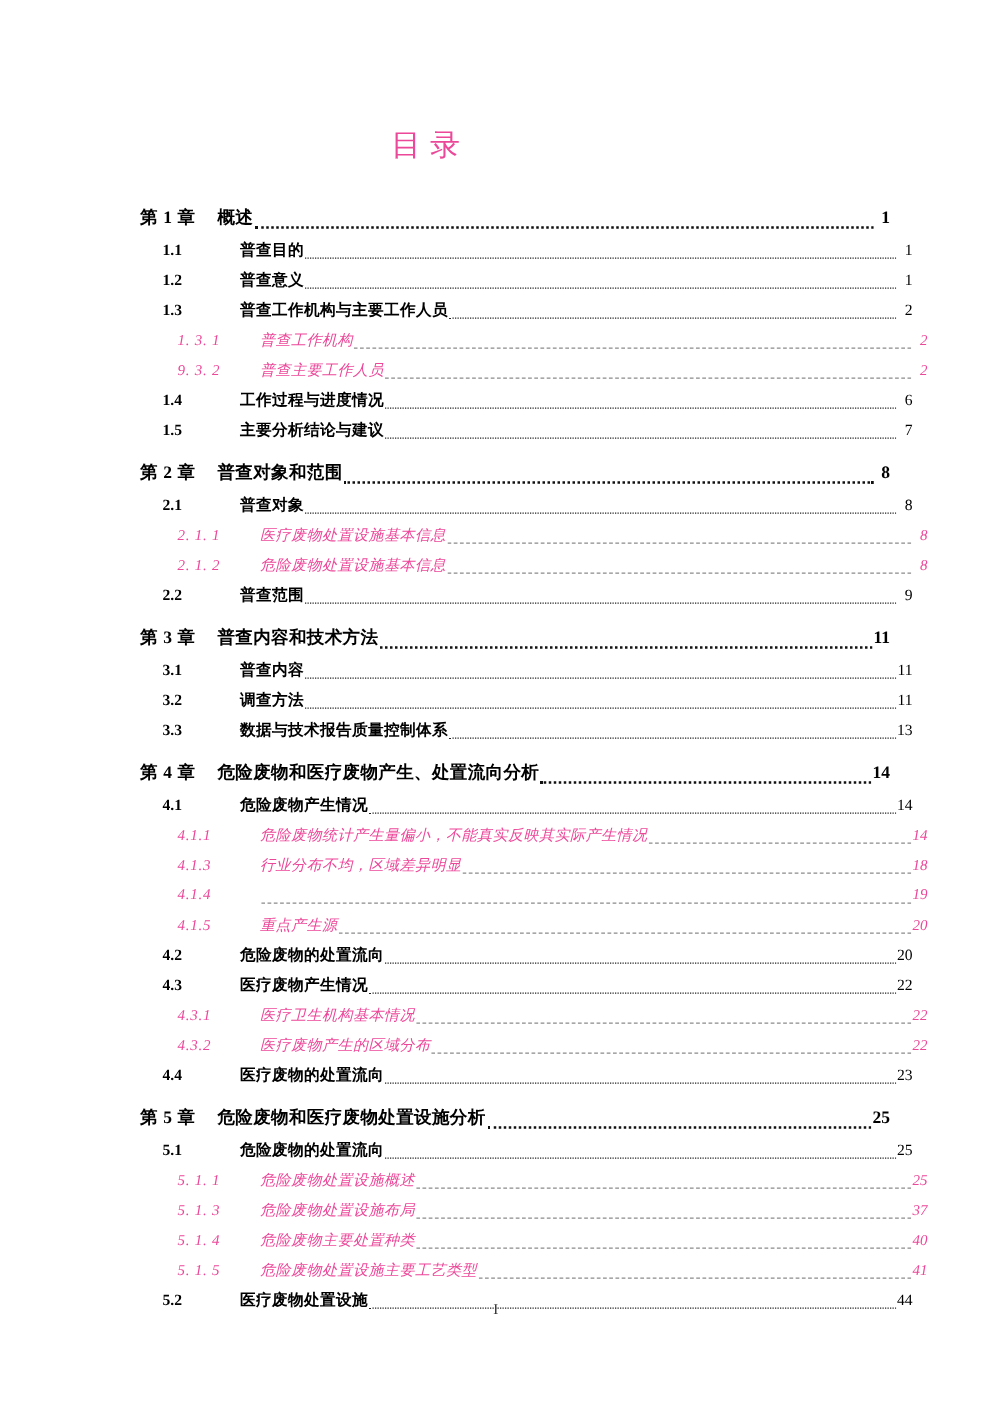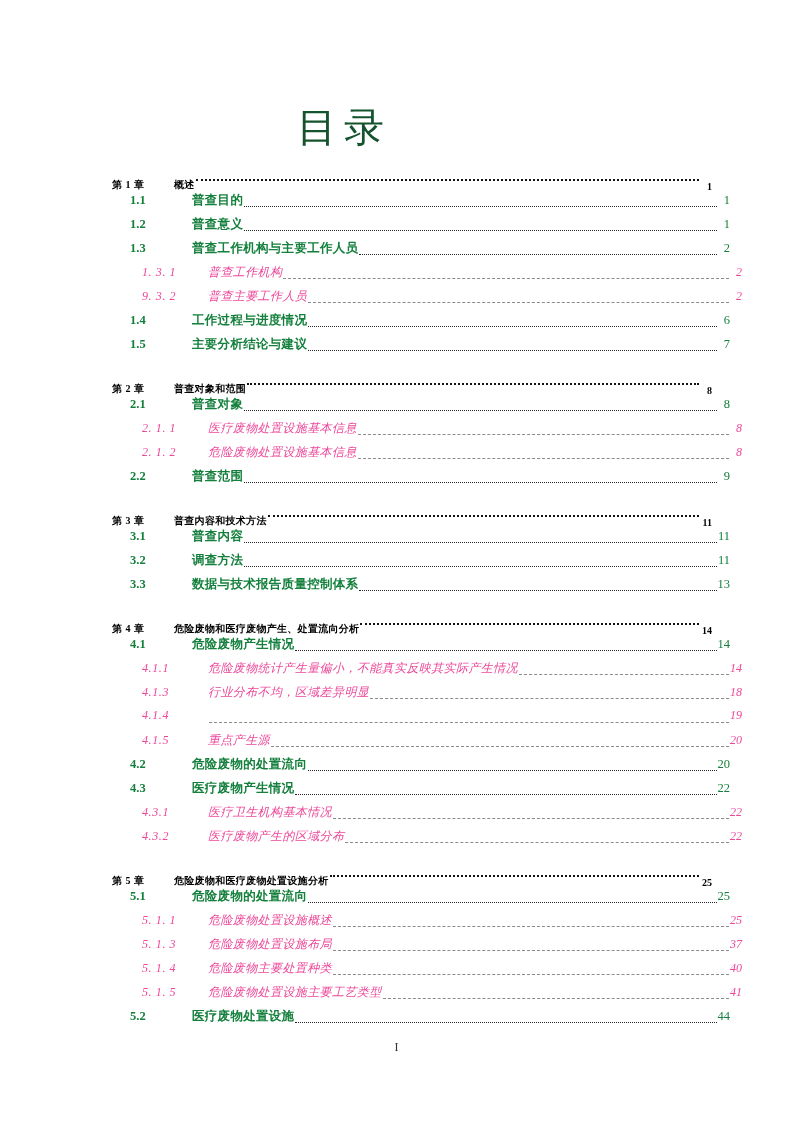--- a/index.html
+++ b/index.html
@@ -23,23 +23,23 @@
   }
 
   
   .doc-title {
     position: absolute;
     top: 100px;
     left: 0;
     width: 688px;
     text-align: center;
     font-family: "Liberation Serif", "DejaVu Serif", serif;
-    font-size: 40px;
+    font-size: 24px;
     letter-spacing: 7px;
-    color: #14532d;
+    color: #ec4899;
     font-weight: 400;
   }
 
   
   .toc {
     position: absolute;
     top: 165px;
     left: 112px;
     width: 600px;
   }
@@ -81,39 +81,38 @@
 
   .pg {
     flex: 0 0 auto;
     text-align: right;
     display: inline-block;
   }
 
   
   .lvl1 {
     height: 27px;
-    font-size: 10px;
+    font-size: 14px;
     font-weight: 700;
     color: #000;
     margin-left: 0px;
-    align-items: flex-end;
   }
   .lvl1 .num { width: 62px; letter-spacing: 0.5px; font-weight: 700;}
   .lvl1 .title-txt { letter-spacing: 0.3px; }
   .lvl1 .leader::after {
     border-bottom: 2.2px dotted #111;
     bottom: 3px;
   }
   .lvl1 .pg { min-width: 12px; font-weight: 700; }
 
   
   .lvl2 {
     height: 24px;
     font-size: 12.5px;
-    color: #15803d;
+    color: #000000;
     margin-left: 18px;
   }
   .lvl2 .num { width: 62px; font-weight: 700; }
   .lvl2 .title-txt { letter-spacing: 0.3px; font-weight: 700; }
   .lvl2 .leader::after {
     border-bottom: 1.4px dotted #222;
     bottom: 3px;
   }
   .lvl2 .pg { min-width: 12px; }
 
@@ -309,20 +308,26 @@
         <span class="title-txt">医疗卫生机构基本情况</span>
         <span class="leader"></span>
         <span class="pg">22</span>
       </div>
       <div class="toc-entry lvl3">
         <span class="num">4.3.2</span>
         <span class="title-txt">医疗废物产生的区域分布</span>
         <span class="leader"></span>
         <span class="pg">22</span>
       </div>
+      <div class="toc-entry lvl2">
+        <span class="num">4.4</span>
+        <span class="title-txt">医疗废物的处置流向</span>
+        <span class="leader"></span>
+        <span class="pg">23</span>
+      </div>
       <div class="toc-entry lvl1 gap-before">
         <span class="num">第 5 章</span>
         <span class="title-txt">危险废物和医疗废物处置设施分析</span>
         <span class="leader"></span>
         <span class="pg">25</span>
       </div>
       <div class="toc-entry lvl2">
         <span class="num">5.1</span>
         <span class="title-txt">危险废物的处置流向</span>
         <span class="leader"></span>

